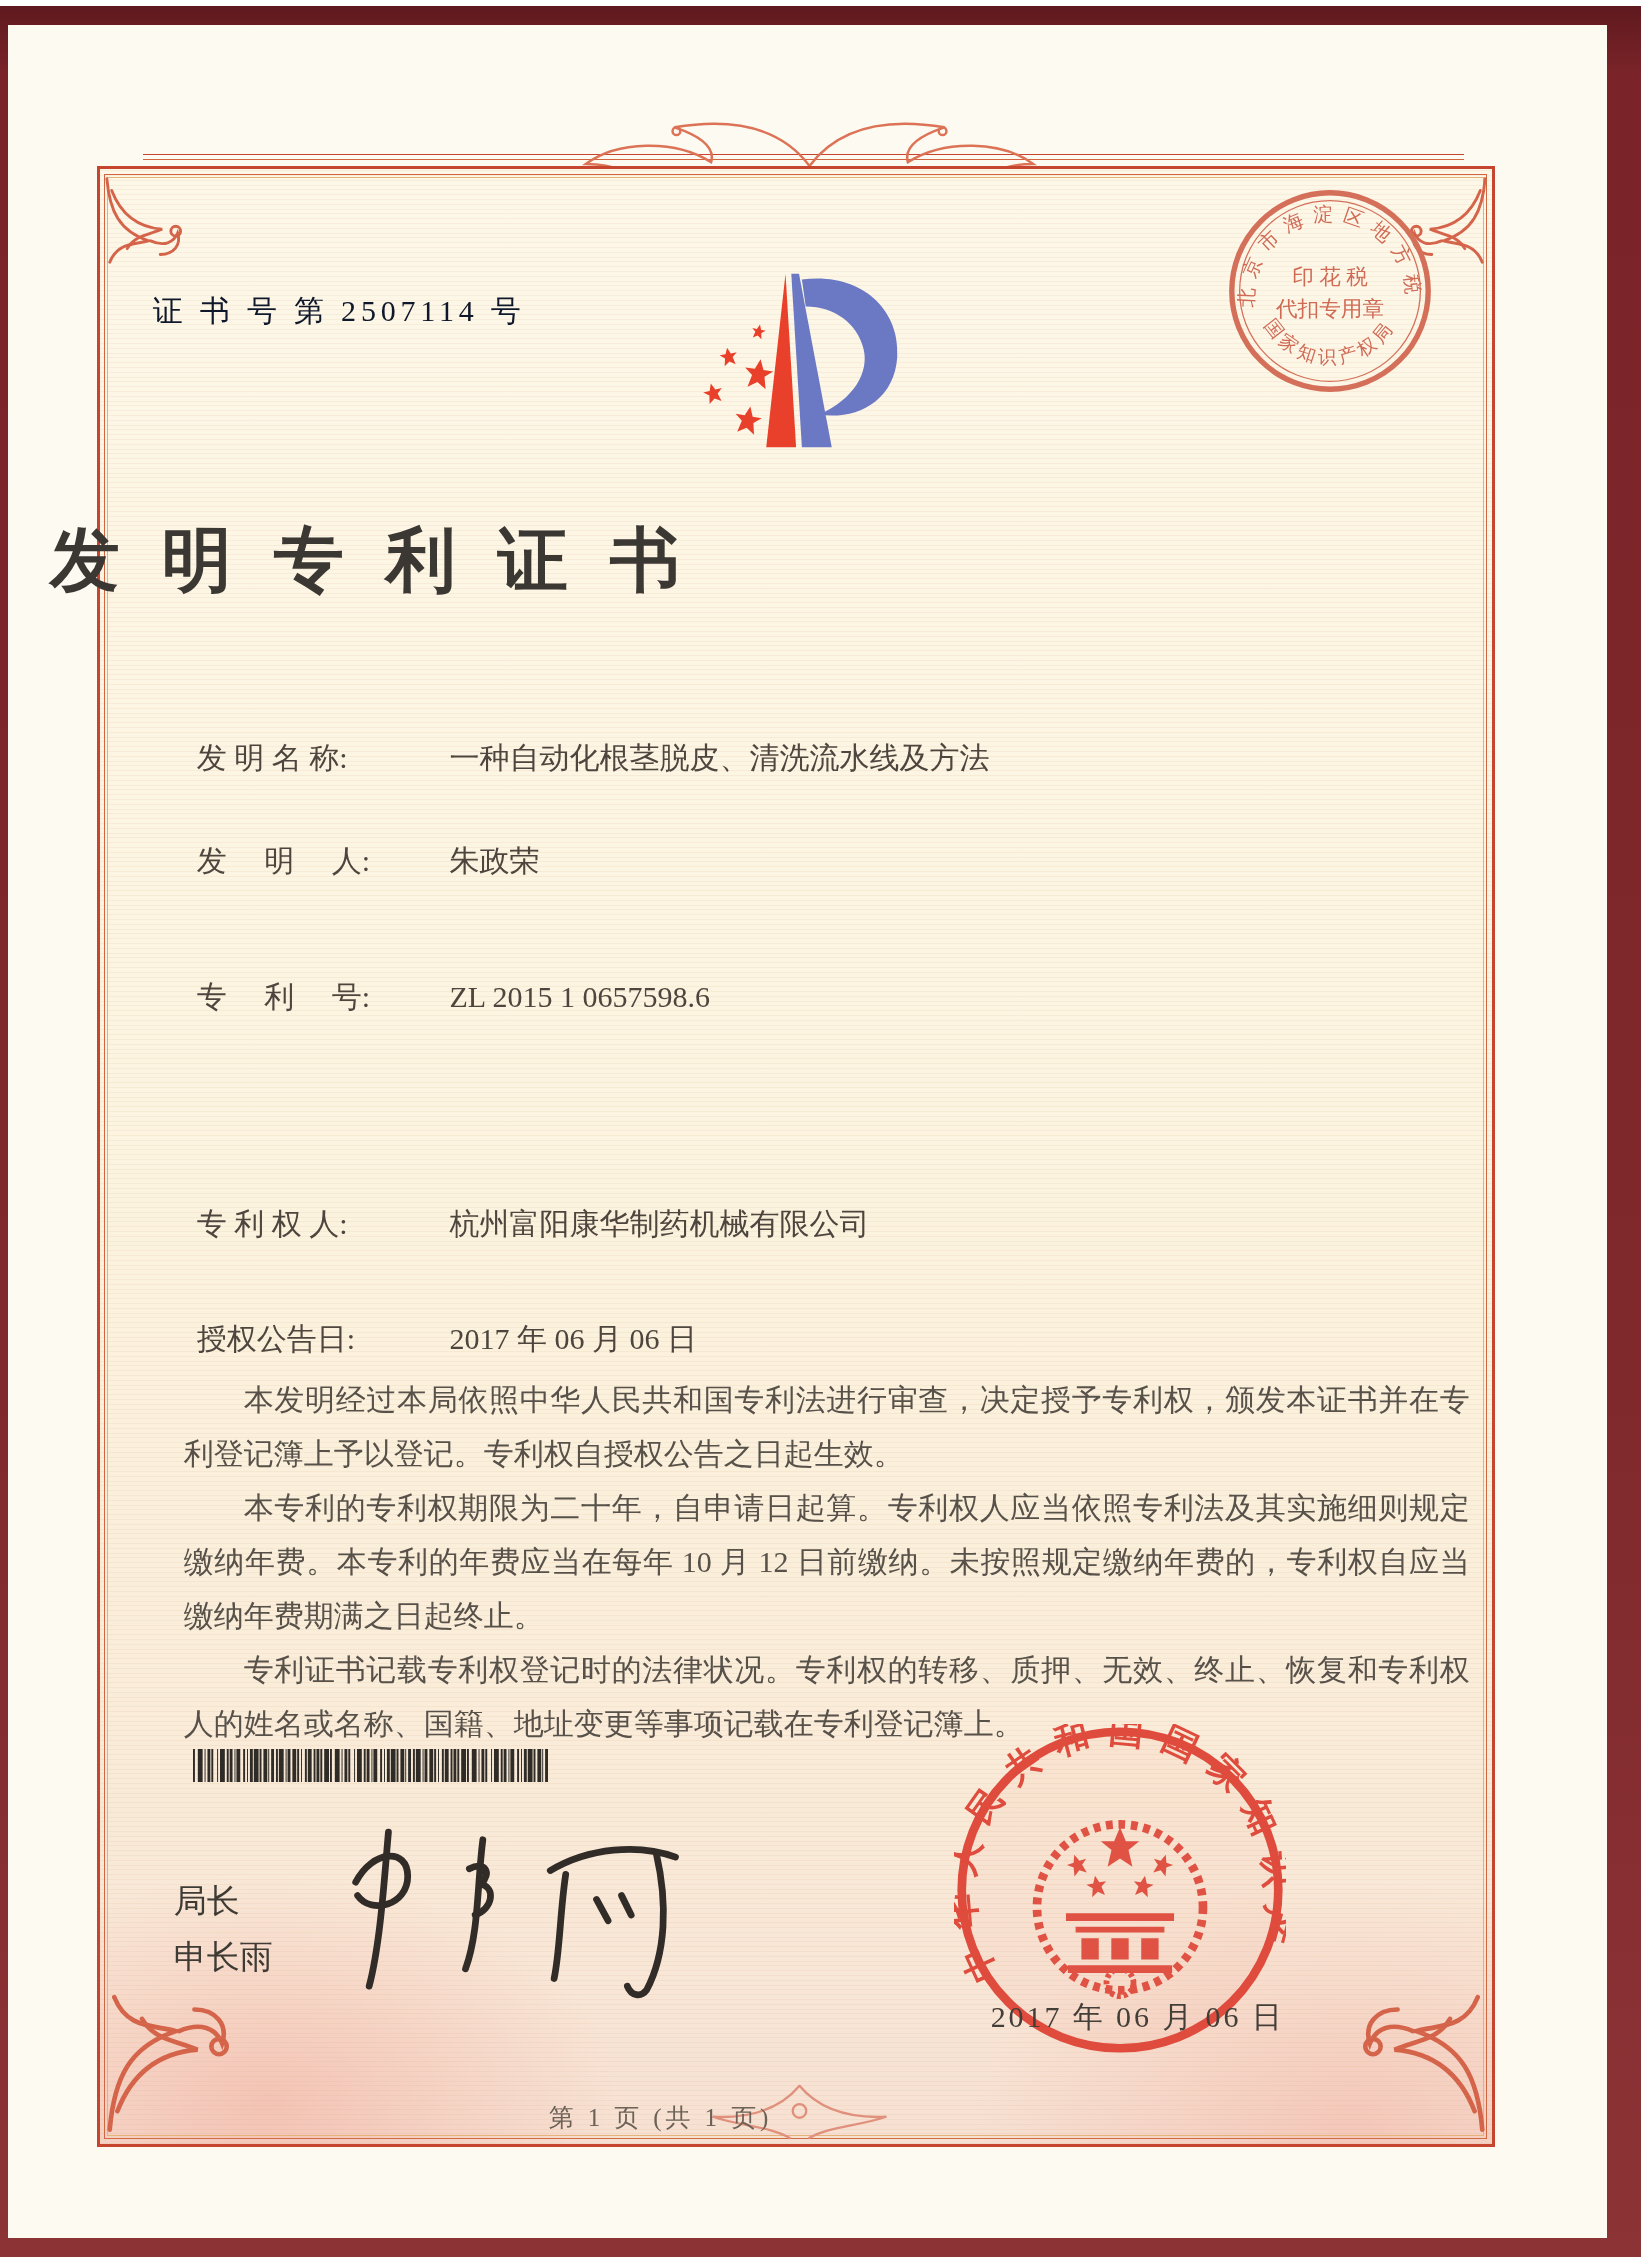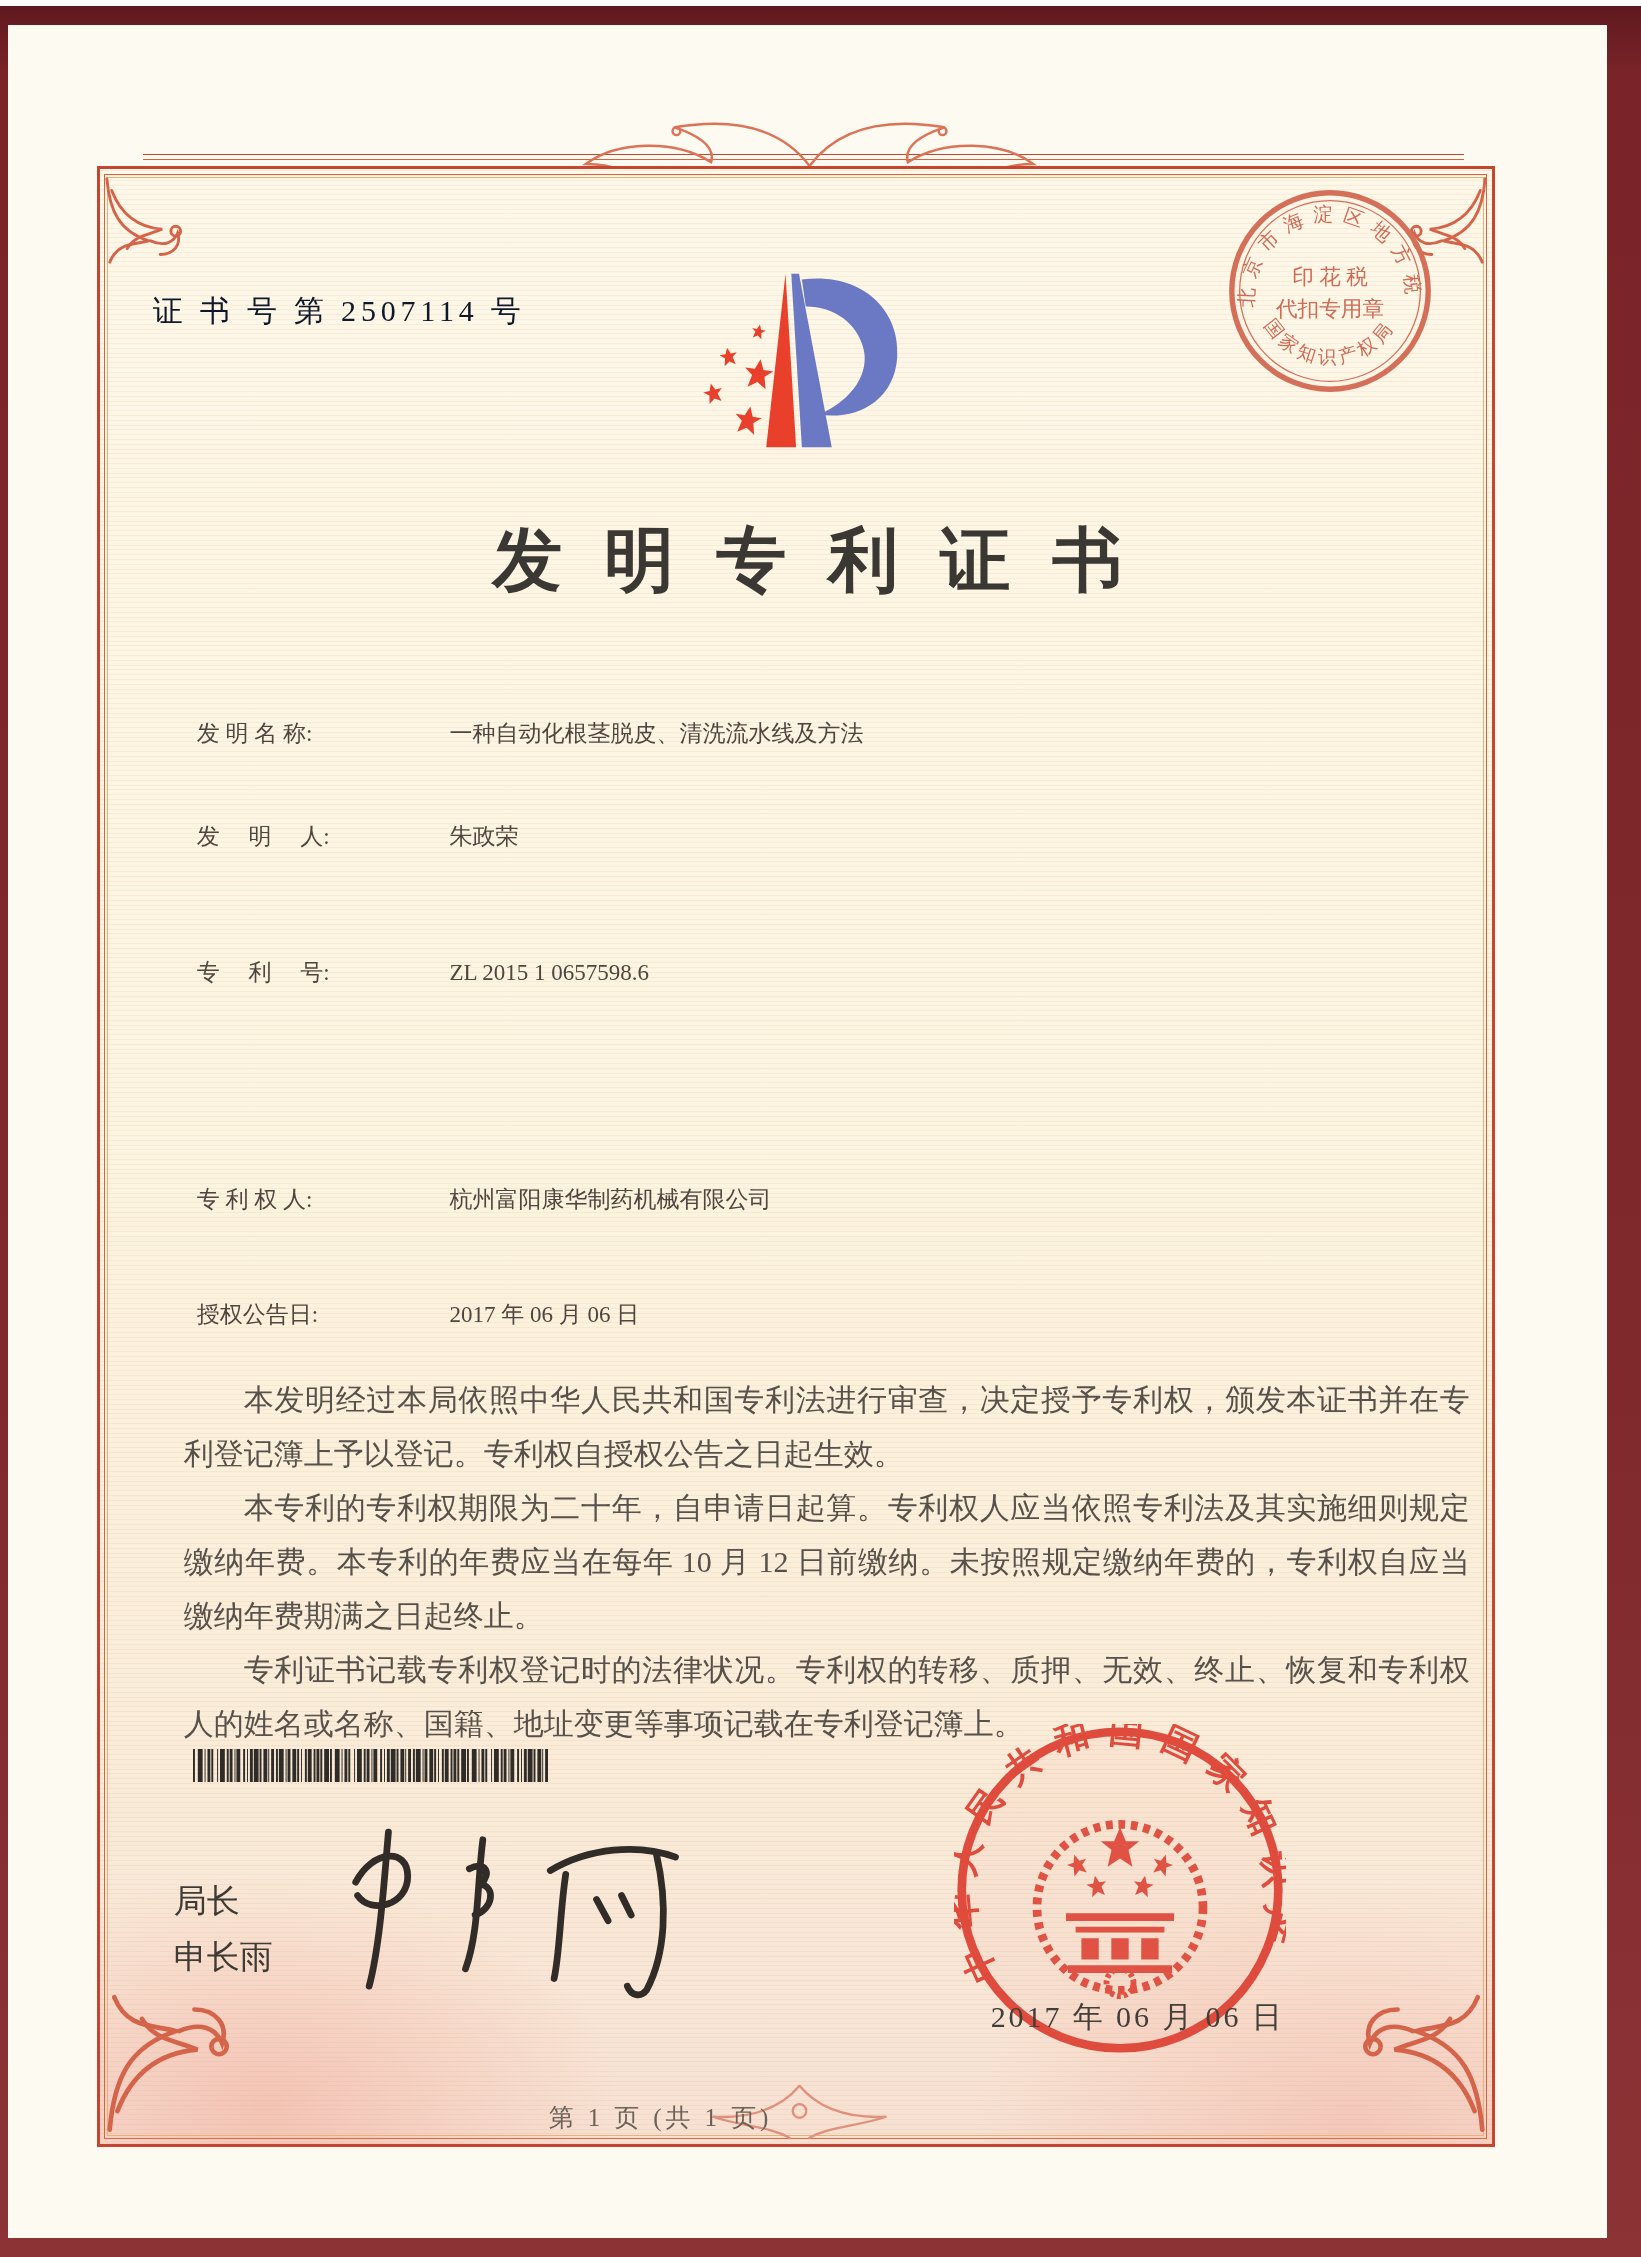--- a/index.html
+++ b/index.html
@@ -18,23 +18,23 @@
            linear-gradient(180deg,#fdf7e8 0%,#fcf4e0 48%,#faeeda 74%,#f8e6d6 92%,#f6e0d2 100%);}
   .frame:after{content:"";position:absolute;inset:0;
          background:repeating-linear-gradient(0deg, rgba(205,150,105,0.10) 0 1px, rgba(0,0,0,0) 1px 4.8px);
          pointer-events:none;}
   .frame-inner{position:absolute;inset:4.8px;border:1.9px solid #d0653f;box-sizing:border-box;}
   .frame-inner:after{content:"";position:absolute;inset:1.9px;border:1px solid #e5b278;}
   .top-rule{position:absolute;left:135px;top:129px;width:1321px;height:3.9px;
             border-top:1.9px solid #c6452e;border-bottom:1.9px solid #d0653f;}
   .abs{position:absolute;}
   .cert-number{left:145px;top:266px;font-size:30px;letter-spacing:4.8px;color:#0f172a;}
-  .title{left:0;right:0;top:489px;text-align:center;font-size:70px;font-weight:600;
+  .title{left:0;right:0;top:489px;text-align:left;font-size:70px;font-weight:600;
          letter-spacing:42px;text-indent:42px;color:#3b3733;}
-  .row{left:189px;font-size:23px;color:#4e463e;white-space:nowrap;}
+  .row{left:189px;font-size:30px;color:#4e463e;white-space:nowrap;margin-top:20px;}
   .row .lbl{display:inline-block;min-width:243px;}
   .row .val{margin-left:9.7px;}
   .paras{left:176px;top:1348px;width:1286px;font-size:30px;line-height:54px;color:#57514a;
          text-align:justify;}
   .paras p{margin:0;text-indent:2em;}
   .signer{left:166px;font-size:33px;color:#3e3a34;}
   .seal-date{left:983px;top:1972px;font-size:30px;letter-spacing:2.9px;color:#433e37;z-index:6;}
   .footer{left:541px;top:2076px;width:406px;font-size:25px;
           letter-spacing:3.9px;color:#6b6156;}
   svg{display:block;}

